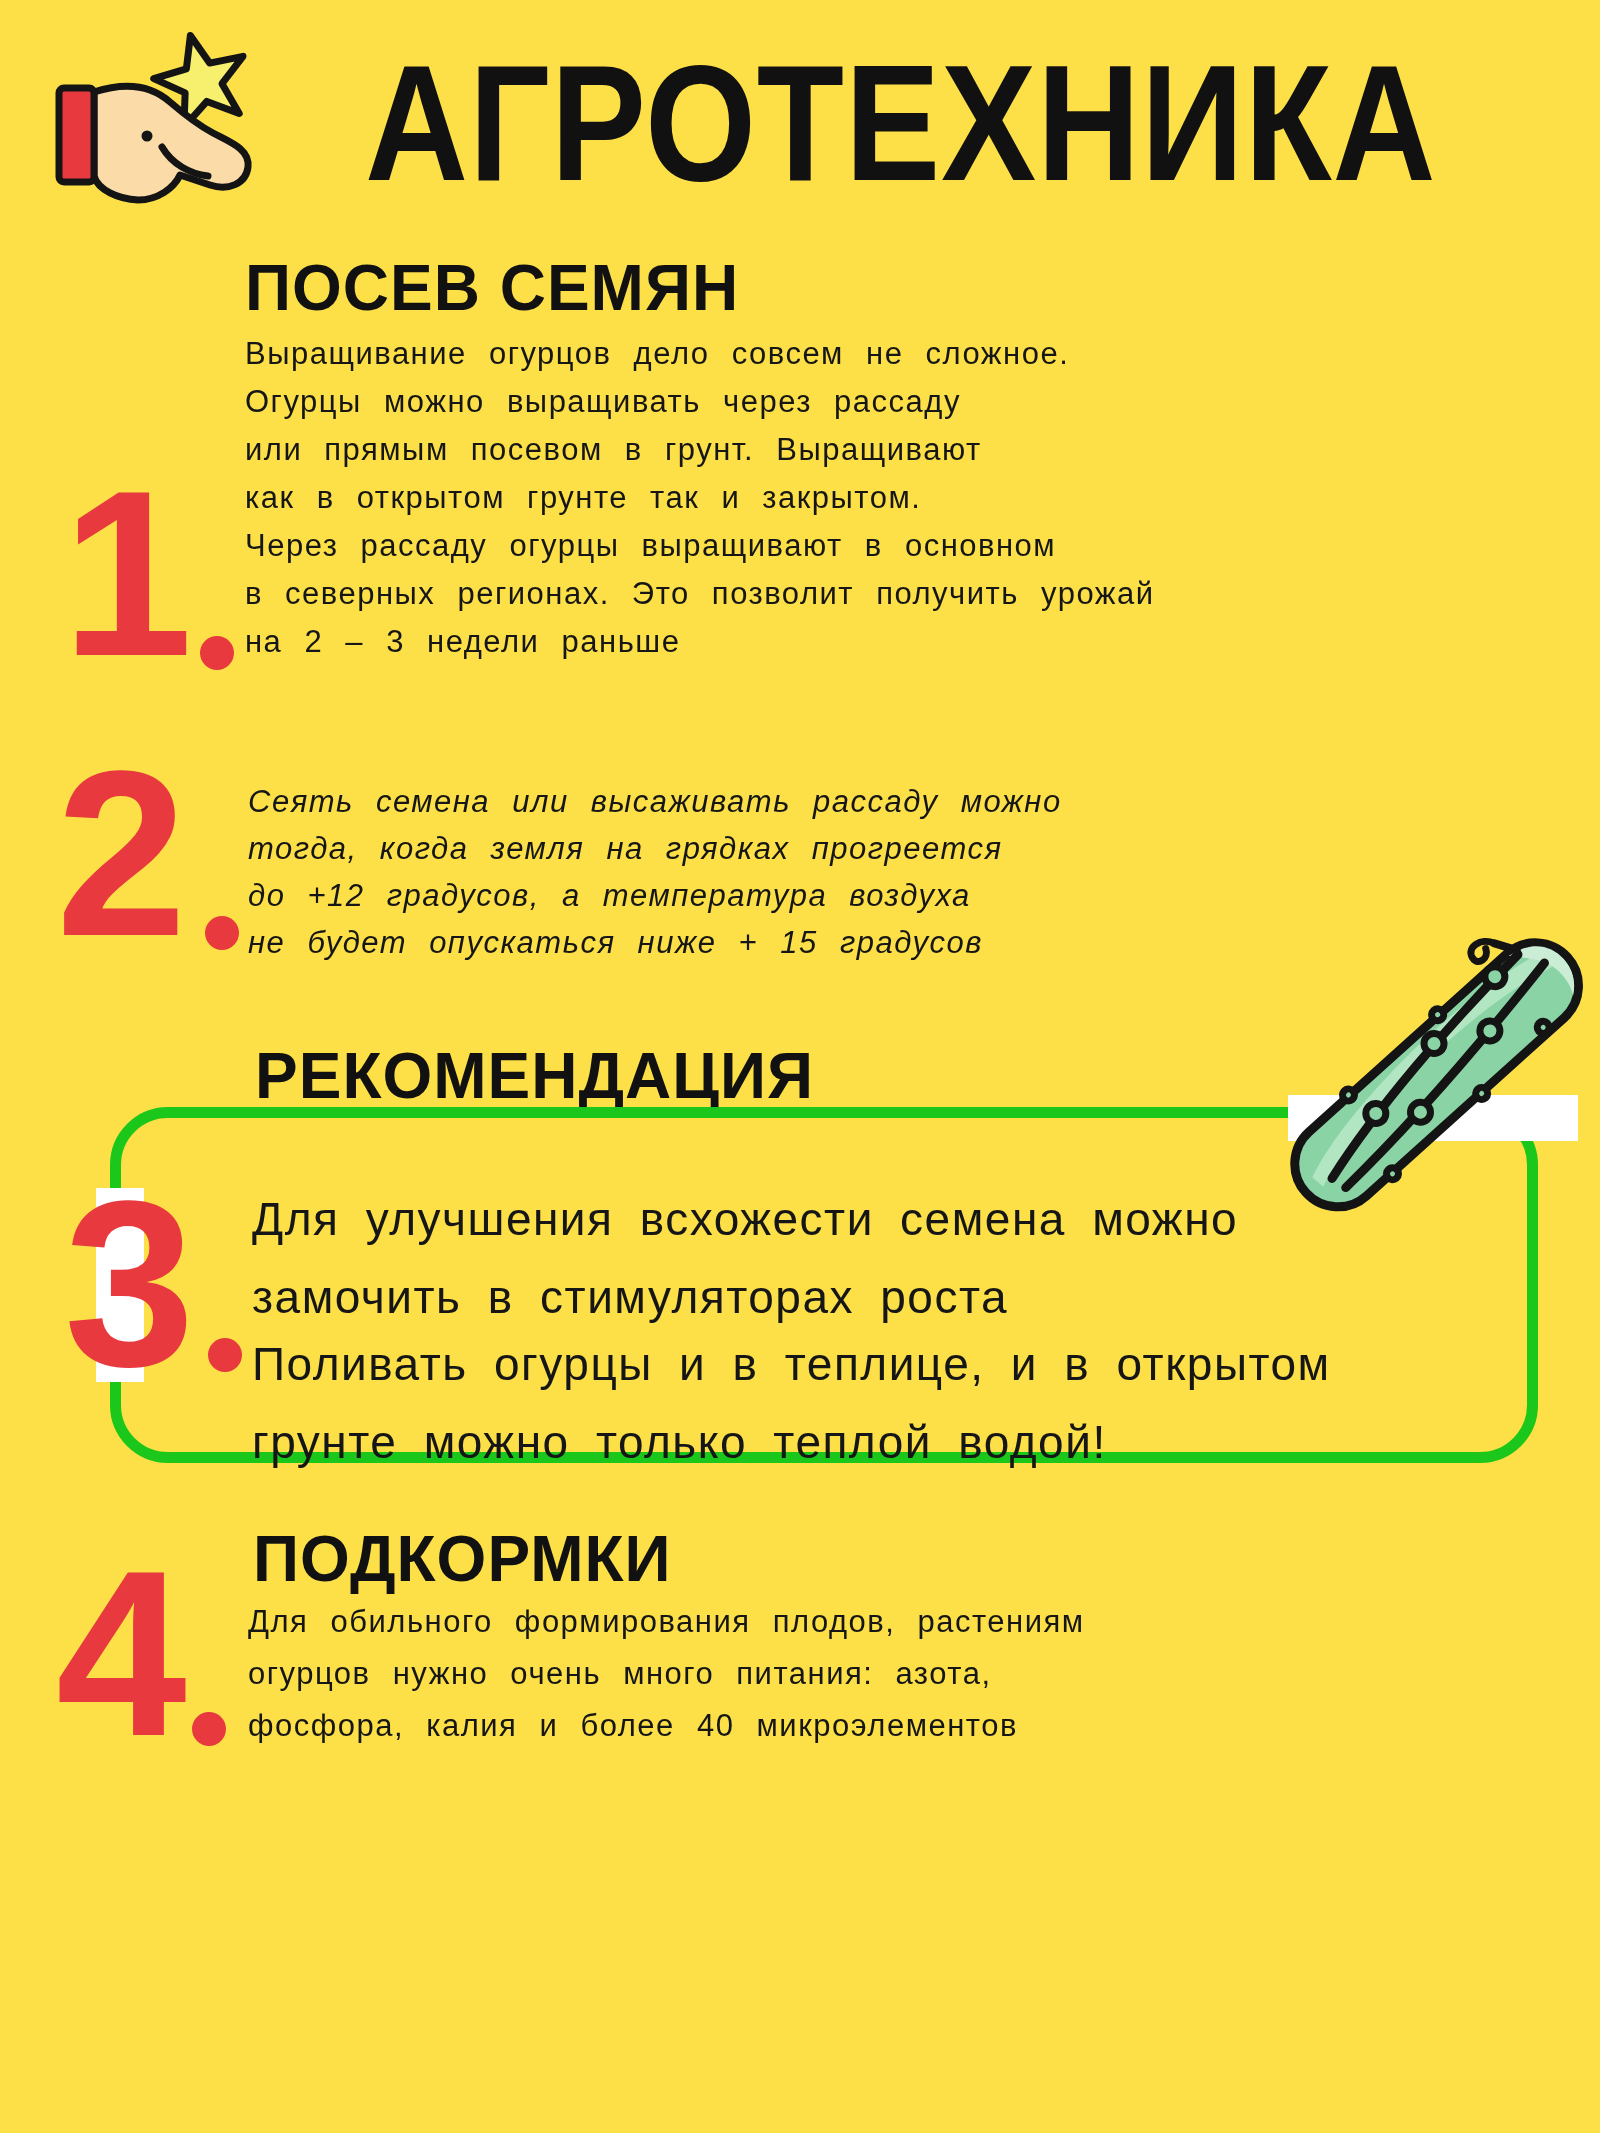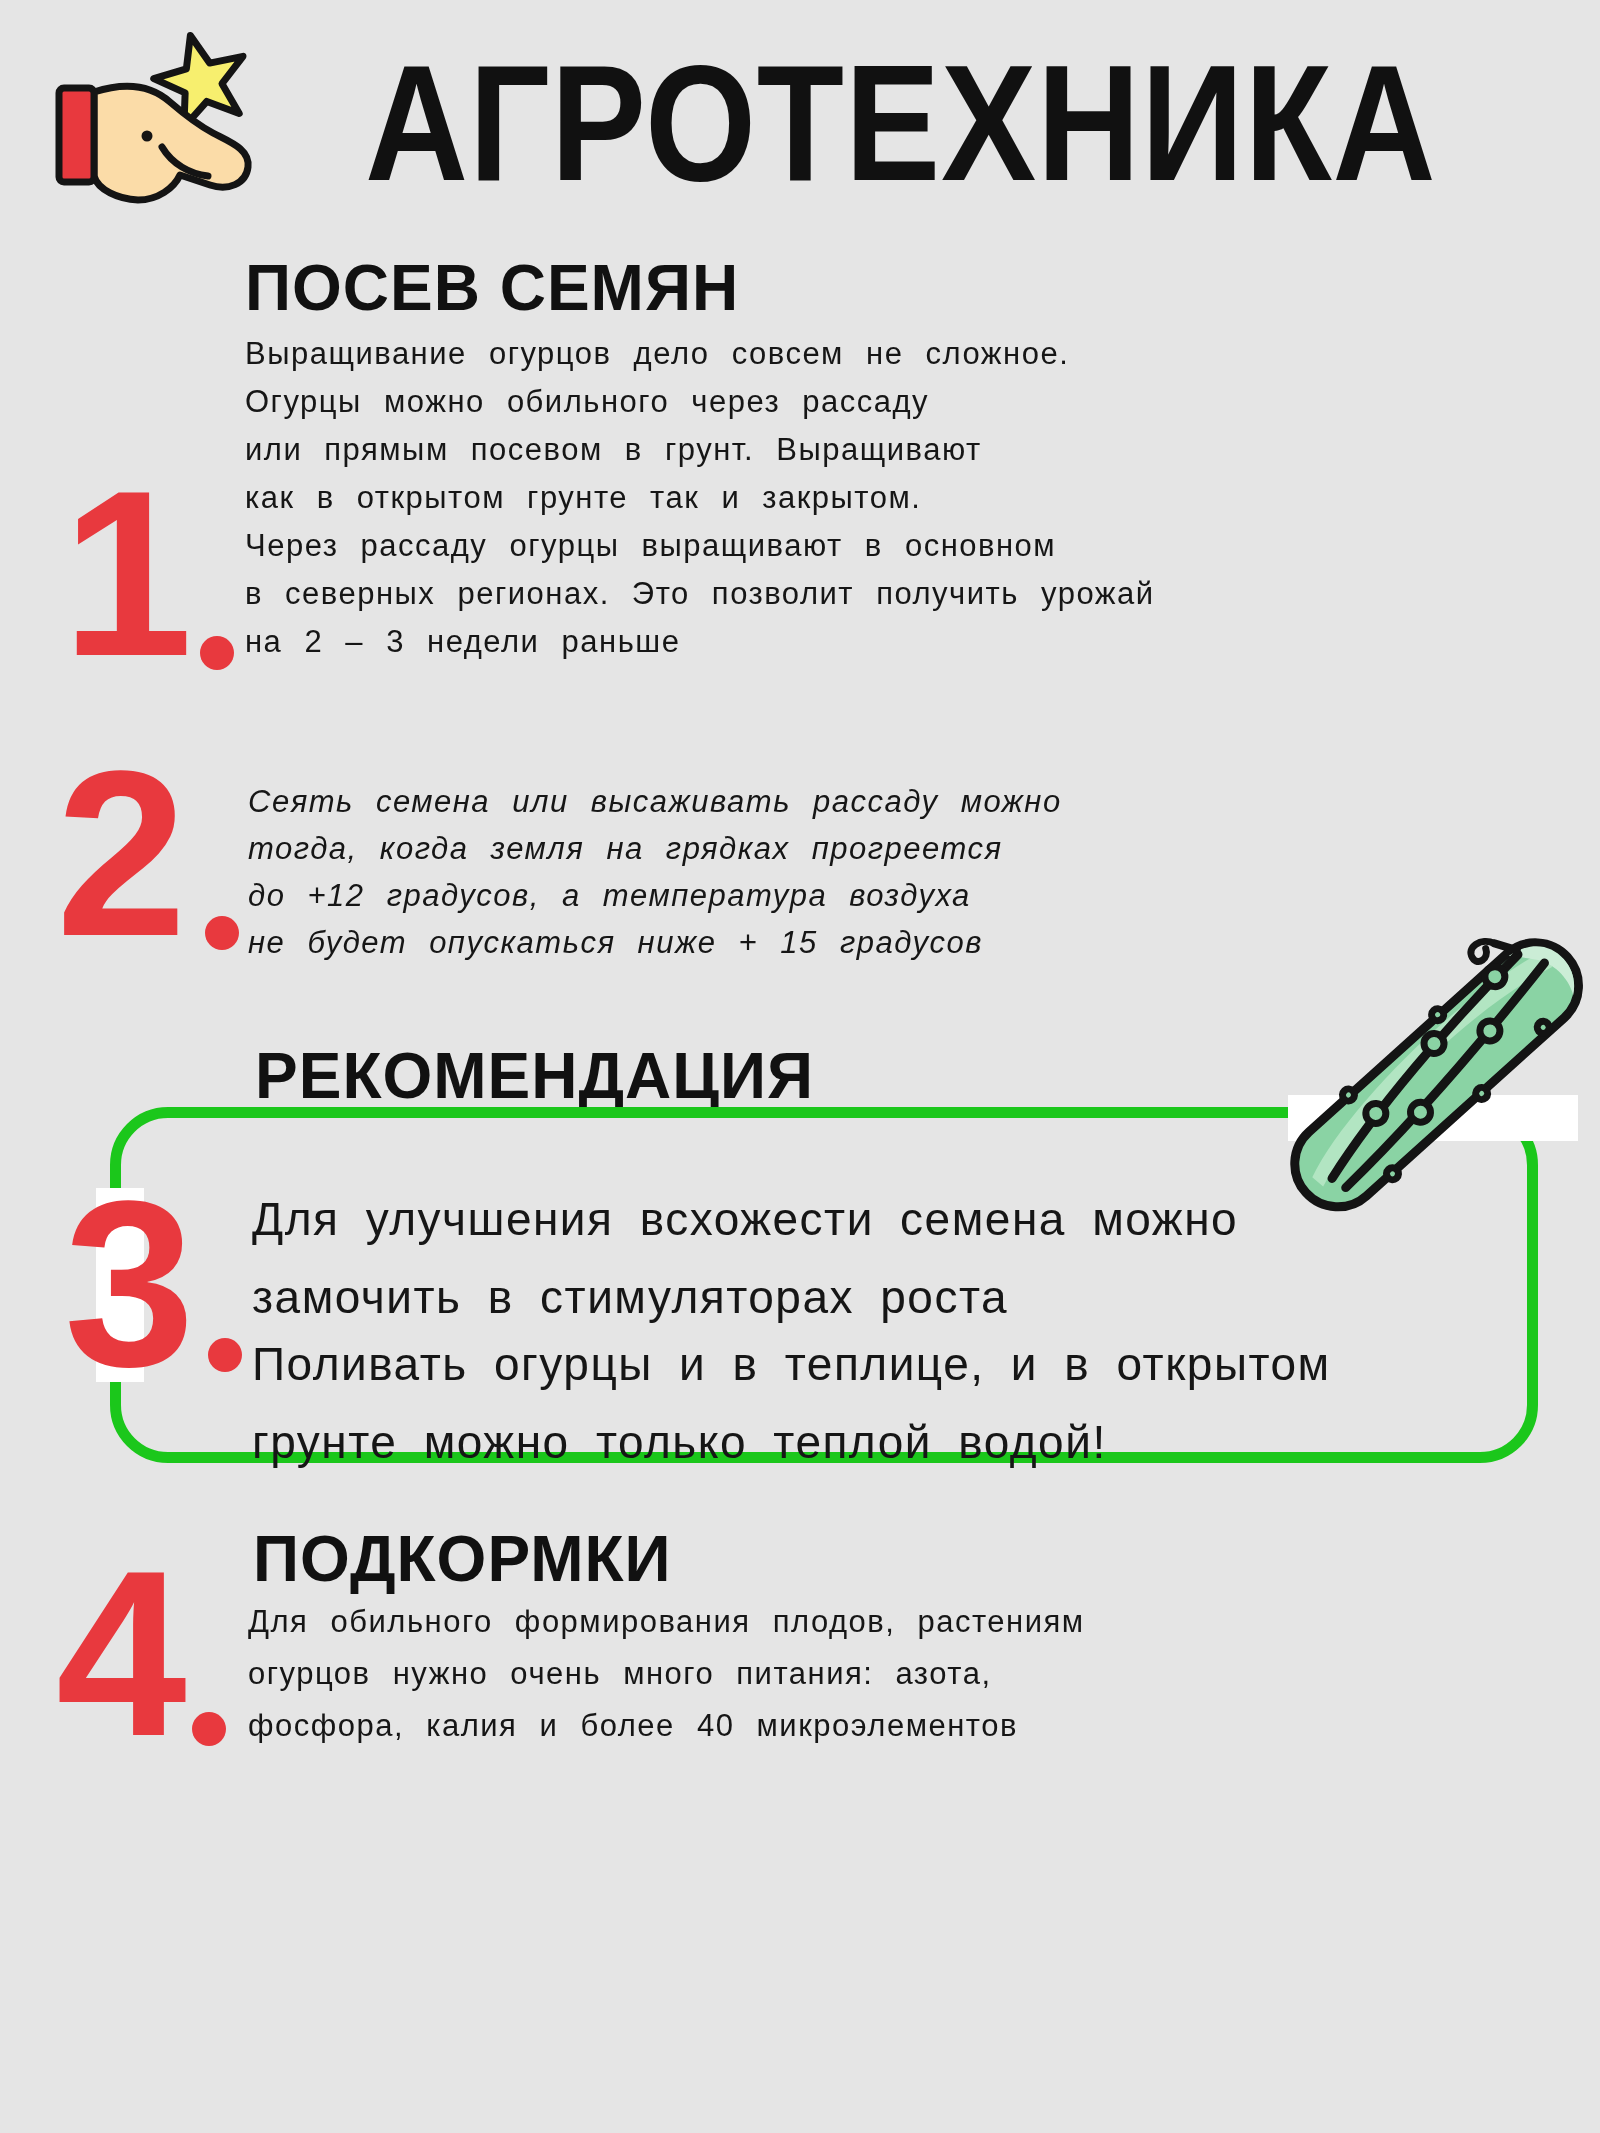--- a/index.html
+++ b/index.html
@@ -1,17 +1,17 @@
 <!DOCTYPE html>
 <html><head>
 <meta charset="utf-8">
 <style>
   html,body{margin:0;padding:0;background:#ffffff;}
   .page{
-    position:relative;width:1600px;height:2133px;background:#e5e5e5;overflow:hidden;
+    position:relative;width:1600px;height:2133px;background:#fde047;overflow:hidden;
     font-family:"Liberation Sans", sans-serif;color:#161616;
   }
   
   .title{
     position:absolute;left:365px;top:40px;
     font-size:166px;font-weight:700;line-height:1;color:#111;
     letter-spacing:1px;white-space:nowrap;
     transform:scaleX(0.86);transform-origin:left top;
   }
   
@@ -67,21 +67,21 @@
       <path d="M112 121 C 122 138 140 148 158 150" fill="none"></path>
       <circle cx="97" cy="110" r="5.5" fill="#141414" stroke="none"></circle>
     </g>
   </svg>
 
   <div class="title">АГРОТЕХНИКА</div>
 
   <div class="heading h1">ПОСЕВ СЕМЯН</div>
   <div class="para p1">
     <div class="ln">Выращивание огурцов дело совсем не сложное.</div>
-    <div class="ln">Огурцы можно обильного через рассаду</div>
+    <div class="ln">Огурцы можно выращивать через рассаду</div>
     <div class="ln">или прямым посевом в грунт. Выращивают</div>
     <div class="ln">как в открытом грунте так и закрытом.</div>
     <div class="ln">Через рассаду огурцы выращивают в основном</div>
     <div class="ln">в северных регионах. Это позволит получить урожай</div>
     <div class="ln">на 2 – 3 недели раньше</div>
   </div>
   <div class="bignum n1">
     <span class="digit">1</span>
     <span class="numdot"></span>
   </div>

